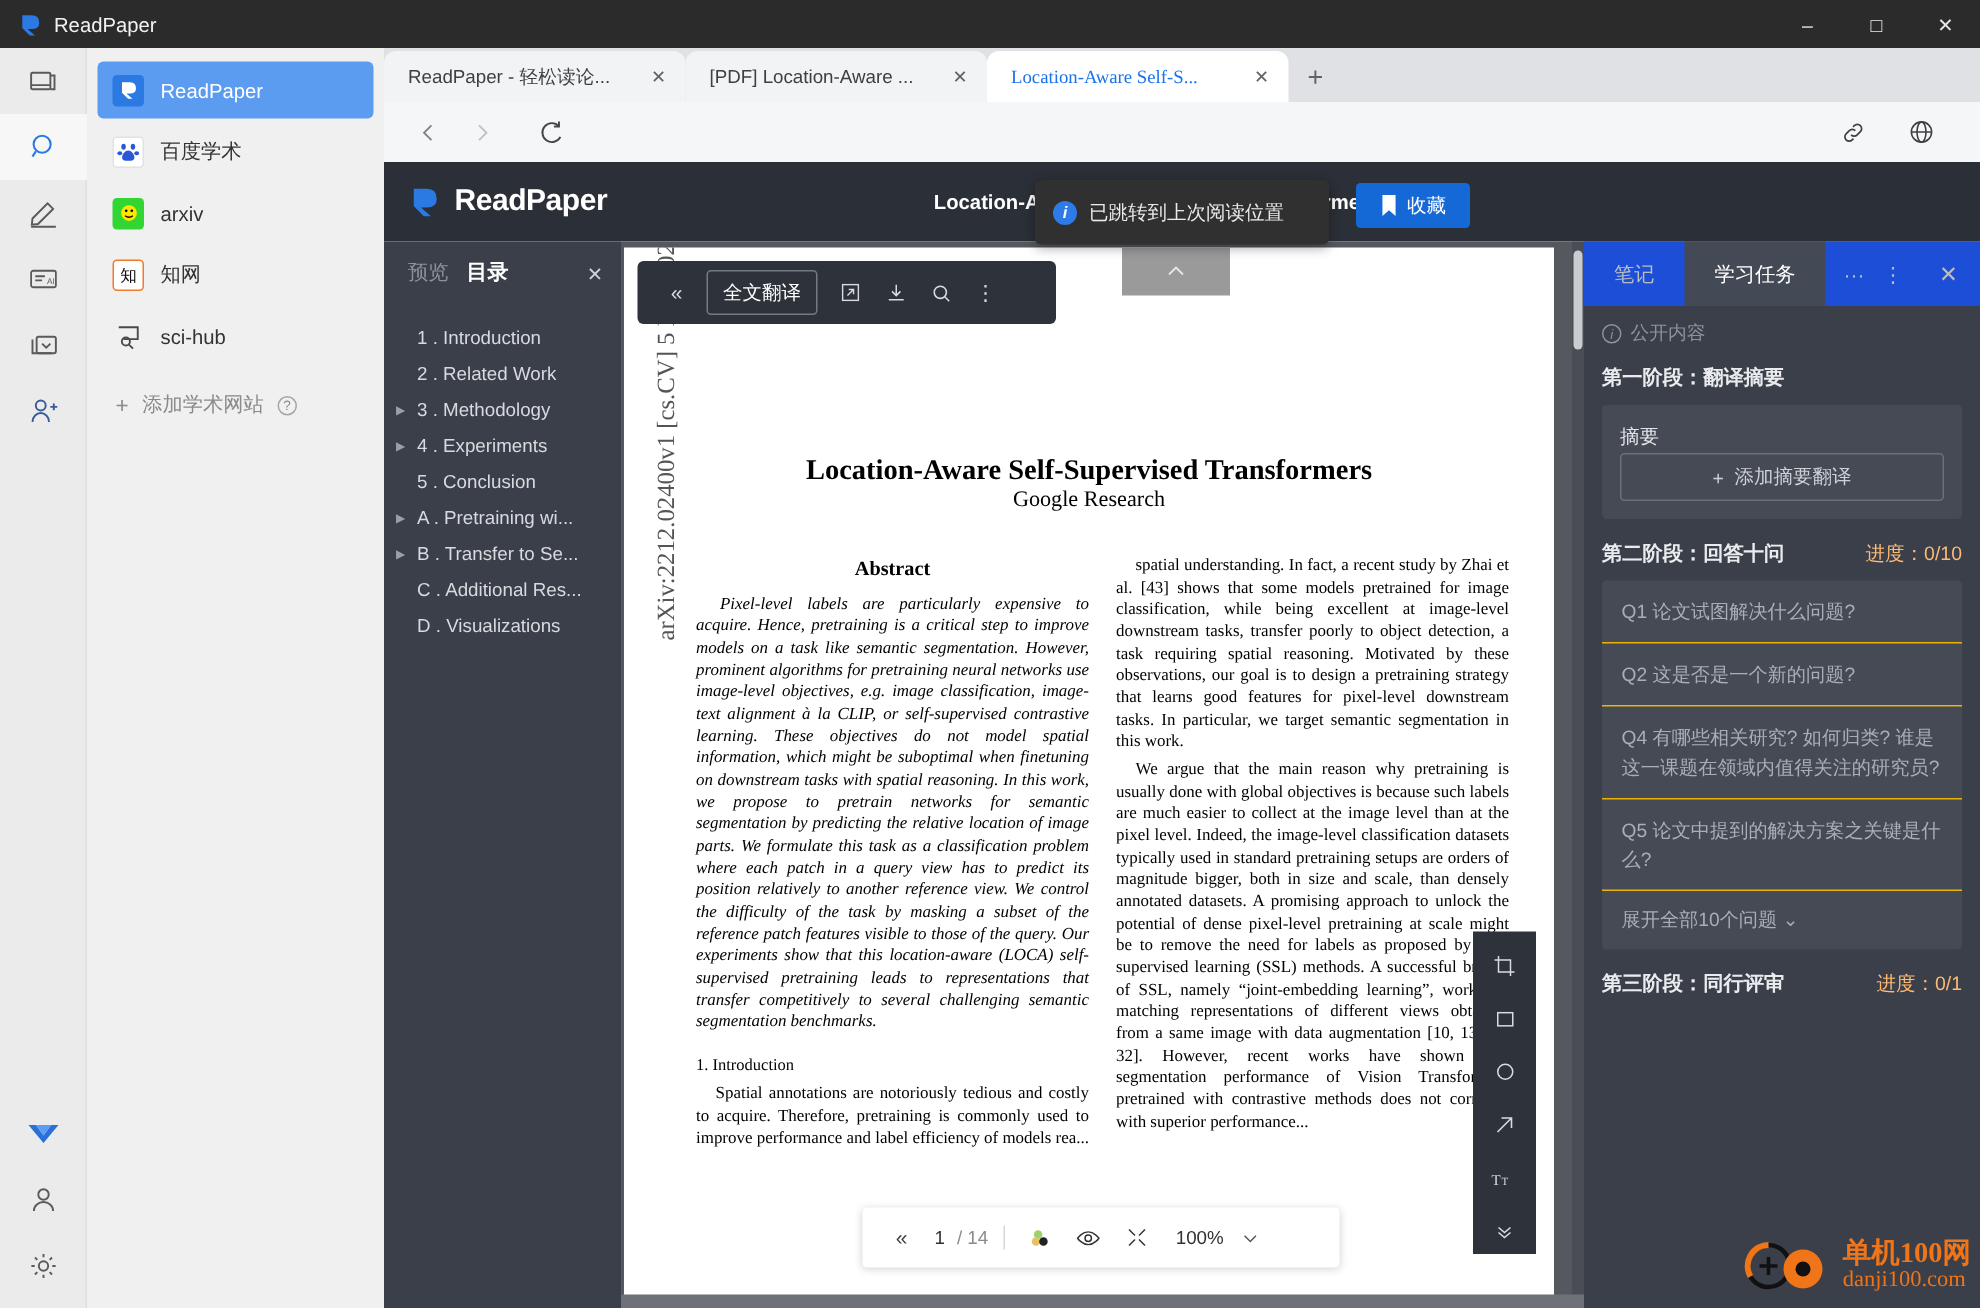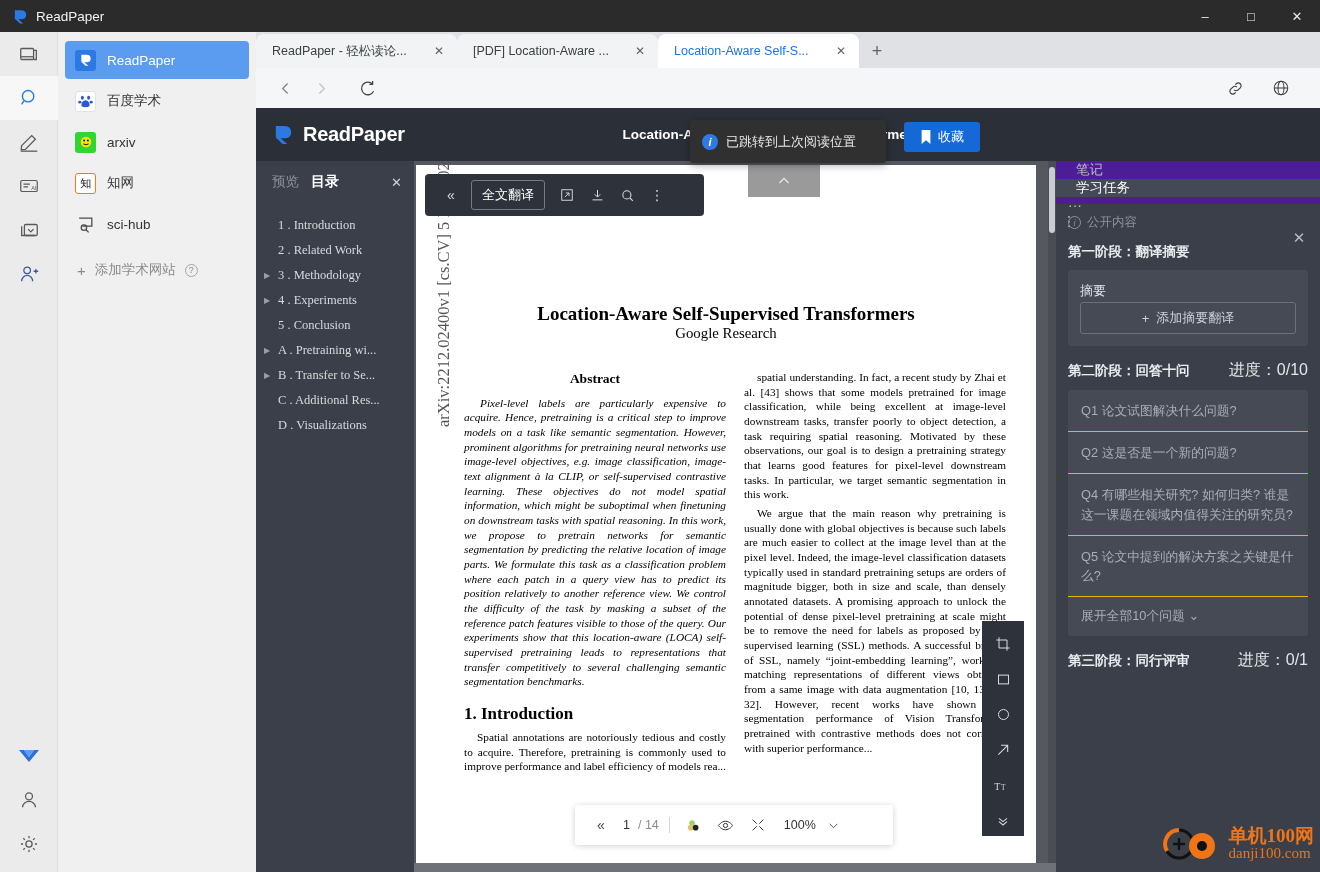--- a/index.html
+++ b/index.html
@@ -52,21 +52,21 @@
   .tabstrip {
     position:absolute; left:256px; top:32px; width:1064px; height:36px;
     background:#dfe1e5; display:flex; align-items:flex-end;
   }
   .tab {
     height:34px; width:201px; display:flex; align-items:center; gap:6px;
     padding:0 10px 0 16px; font-size:12.5px; color:#3c4043;
     background:#f1f3f4; border-top-left-radius:8px; border-top-right-radius:8px;
     cursor:pointer;
   }
-  .tab.active { background:#ffffff; color:#1a73e8; }
+  .tab.active { background:#ffffff; color:#1a73e8;font-family:Liberation Serif, serif; }
   .tab .tlabel { flex:1; white-space:nowrap; overflow:hidden; text-overflow:ellipsis; }
   .tab .tclose { width:16px; height:16px; display:flex; align-items:center; justify-content:center;
                  font-size:12px; color:#5f6368; border-radius:50%; }
   .tab-new { width:36px; height:34px; display:flex; align-items:center; justify-content:center;
              font-size:18px; color:#5f6368; cursor:pointer; }
 
   
   .navbar {
     position:absolute; left:256px; top:68px; width:1064px; height:40px;
     background:#f5f6f7; display:flex; align-items:center; gap:6px; padding:0 14px;
@@ -115,21 +115,21 @@
 
   
   .toc {
     position:absolute; left:256px; top:161px; width:158px; height:835px;
     background:#3a3f49;
   }
   .toc-head { display:flex; align-items:center; gap:12px; padding:12px 12px 8px 16px; }
   .toc-tab { font-size:13.5px; color:#8d929b; cursor:pointer; }
   .toc-tab.active { color:#fff; font-weight:bold; font-size:14px; }
   .toc-x { margin-left:auto; color:#cfd2d6; font-size:13px; cursor:pointer; }
-  .toc-list { padding-top:14px;font-family:Liberation Serif, serif; }
+  .toc-list { padding-top:14px; }
   .toc-item { display:flex; align-items:flex-start; gap:4px; padding:5px 8px 5px 8px;
               font-size:12.5px; color:#d7dade; cursor:pointer; }
   .toc-arrow { width:10px; flex:none; font-size:8px; color:#9aa0a8; padding-top:3px; }
   .toc-txt { white-space:nowrap; overflow:hidden; text-overflow:ellipsis; }
 
   
   .pdfwrap {
     position:absolute; left:414px; top:161px; width:642px; height:711px;
     background:#55585e; overflow:hidden;
   }
@@ -163,21 +163,21 @@
             font-weight:bold; font-size:19px; margin-top:138px; color:#000; }
   .pauthors { text-align:center; font-family:"Liberation Serif", serif;
               font-size:14.8px; margin-top:36px; color:#000; letter-spacing:.2px; }
   .paffil { text-align:center; font-family:"Liberation Serif", serif;
             font-size:14.8px; color:#000; }
   .cols { display:flex; gap:18px; padding:0 30px 0 48px; margin-top:28px; }
   .col { width:278px; font-family:"Liberation Serif", serif; font-size:11.3px;
          line-height:1.30; text-align:justify; color:#000; }
   .abs-h { text-align:center; font-weight:bold; font-size:13.5px; margin-bottom:8px; }
   .abs-b { font-style:italic; text-indent:16px; }
-  .sec-h { font-weight:bold; font-size:17px; margin:14px 0 5px; }
+  .sec-h { font-weight:normal; font-size:11px; margin:14px 0 5px; }
   .para { text-indent:13px; margin-bottom:4px; }
 
   
   .annot {
     position:absolute; right:32px; top:460px; width:42px; height:215px;
     background:#2e323a; z-index:18;
     display:flex; flex-direction:column; align-items:center; padding-top:8px; gap:6px;
   }
   .annot-b { width:30px; height:30px; display:flex; align-items:center; justify-content:center;
              color:#d9dcdf; font-size:15px; cursor:pointer; border-radius:3px; }
@@ -200,33 +200,33 @@
   }
   .pdf-thumb { position:absolute; right:1px; top:6px; width:6px; height:66px;
                background:#c9ccd1; border-radius:3px; }
   .pdf-hbar { position:absolute; left:0; bottom:0; width:642px; height:9px; background:#6e7278; }
 
   
   .rpanel {
     position:absolute; left:1056px; top:161px; width:264px; height:711px;
     background:#3a3f49; color:#d7dade;
   }
-  .rp-tabs { display:flex; height:43px; background:#4c1d95;flex-direction:column; }
+  .rp-tabs { display:flex; align-items:center; height:43px; background:#1d4ed8; }
   .rp-tab { padding:0 20px; height:43px; display:flex; align-items:center;
             font-size:13.5px; color:#b9bdc4; cursor:pointer; }
   .rp-tab.active { background:#444a55; color:#fff; }
   .rp-ic { width:26px; height:43px; display:flex; align-items:center; justify-content:center;
            color:#b9bdc4; font-size:14px; cursor:pointer; }
   .rp-body { padding:10px 12px 0 12px; height:668px; overflow:hidden; }
   .pubrow { display:flex; align-items:center; gap:6px; color:#8d929b; font-size:12.5px; margin-bottom:12px; }
   .pub-i { width:13px; height:13px; border:1px solid #8d929b; border-radius:50%;
            font-size:9px; display:flex; align-items:center; justify-content:center; font-style:italic; }
   .stage { display:flex; align-items:baseline; margin:4px 0 9px; }
   .stage-t { font-size:13.5px; font-weight:bold; color:#e9ebee; }
-  .stage-p { margin-left:auto; font-size:16px; color:#e5e5e5; }
+  .stage-p { margin-left:auto; font-size:13px; color:#fdba74; }
   .card { background:#454a55; border-radius:3px; padding:12px; margin-bottom:14px; }
   .card-t { font-size:13px; color:#e2e4e8; margin-bottom:2px; }
   .addbtn { border:1px solid #6b7079; border-radius:3px; height:32px;
             display:flex; align-items:center; justify-content:center; gap:7px;
             font-size:13px; color:#cdd1d6; cursor:pointer; }
   .qlist { background:#454a55; border-radius:3px; margin-bottom:14px; }
   .qitem { padding:11px 13px; font-size:12.8px; color:#a9aeb6; line-height:1.5;
            border-bottom:1px solid #eab308; cursor:pointer; }
   .qitem:last-child { border-bottom:none; }
   .qexp { padding:11px 13px; font-size:12.8px; color:#a9aeb6; cursor:pointer; }

